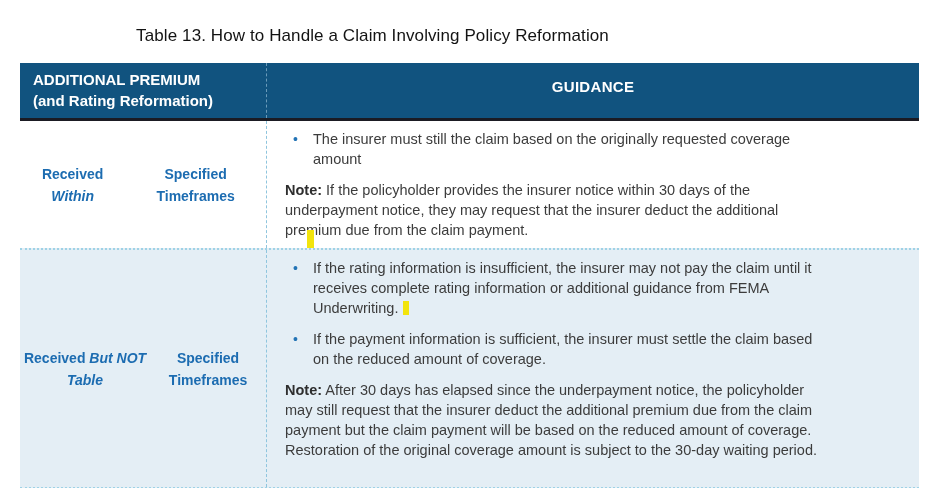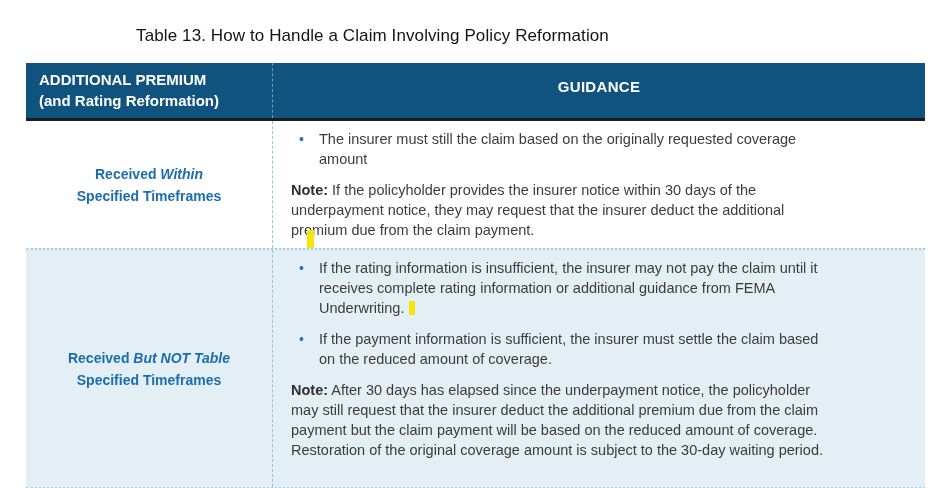--- a/index.html
+++ b/index.html
@@ -6,38 +6,38 @@
   body {
     width: 935px; height: 488px; background: #ffffff; position: relative; overflow: hidden;
     font-family: "Liberation Sans", sans-serif;
     --header-bg:#11537f; --header-border-dark:#1b1b23; --row2-bg:#e4eef5;
     --label-blue:#1c6cb1; --bullet-blue:#2273b5; --body-text:#3c3c3c;
     --dashed-blue:#8fc5de; --dotted-blue:#9fd2e6; --cursor-yellow:#f2e40c; --title-color:#131313;
   }
   .title-wrap { position: absolute; top: 26px; left: 0; width: 745px; text-align: center; }
   .title { font-size: 17px; font-weight: normal; color: var(--title-color); letter-spacing: .1px; }
 
-  .table { position: absolute; left: 26px; top: 63px; width: 899px; }
+  .table { position: absolute; left: 20px; top: 63px; width: 899px; }
   .thead {
     display: grid; grid-template-columns: 247px 1fr;
     background: var(--header-bg); border-bottom: 3px solid var(--header-border-dark);
   }
   .th-left {
     color: #fff; font-weight: bold; font-size: 15px; line-height: 21px;
     padding: 6px 10px 7px 13px; border-right: 1px dashed rgba(180,215,235,.55);
   }
   .th-right {
     display: flex; align-items: flex-end; justify-content: center;
     color: #fff; font-weight: bold; font-size: 15px; padding-bottom: 23px; letter-spacing: .3px;
   }
 
   .trow { display: grid; grid-template-columns: 247px 1fr; }
   .td-label {
     border-right: 1px dashed var(--dashed-blue);
-    display: flex; flex-direction: column; justify-content: center; align-items: center;
+    display: flex; justify-content: center; align-items: center;
     text-align: center; color: var(--label-blue); font-weight: bold; font-size: 14px; line-height: 22px;
   }
   .td-guid {
     padding: 8px 89px 8px 18px;
     color: var(--body-text); font-size: 14.5px; line-height: 20px;
   }
   .row1 { min-height: 121px; background: #ffffff; }
   .row2 {
     background: var(--row2-bg); min-height: 237px;
     border-top: 2px dotted var(--dotted-blue); border-bottom: 2px dotted var(--dotted-blue);

